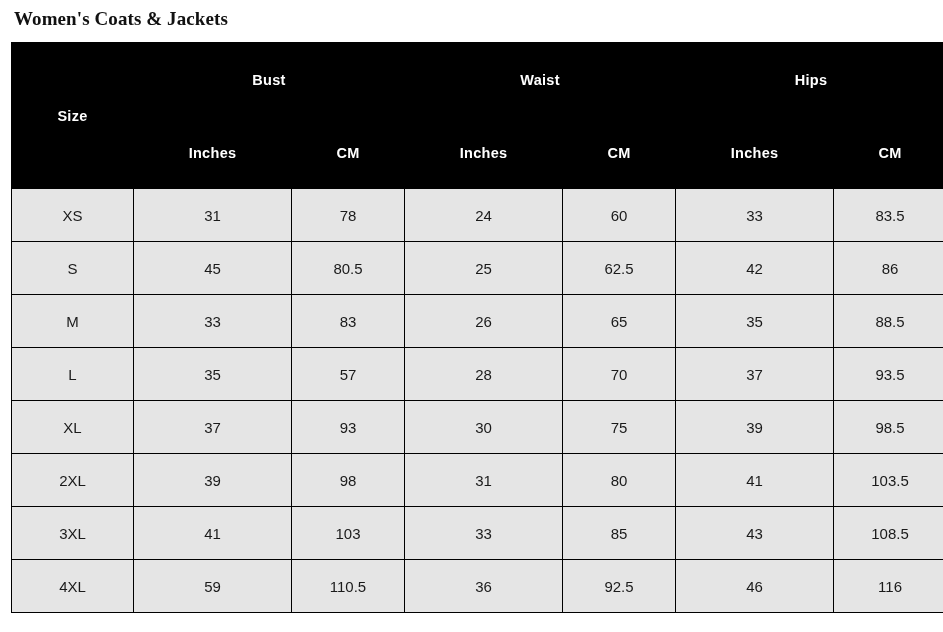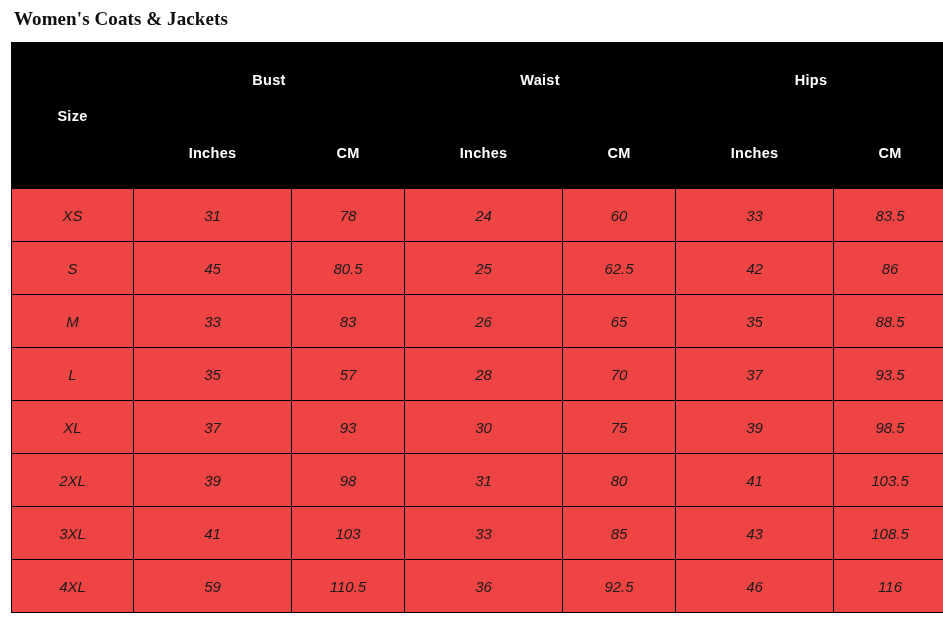--- a/index.html
+++ b/index.html
@@ -53,22 +53,21 @@
     height: 72px;
   }
   thead tr.unit-row th {
     height: 68px;
   }
   tbody td {
     height: 50px;
     font-size: 15px;
     font-weight: 400;
     color: #1a1a1a;
-    background: #ef4444;
-    font-style: italic;
+    background: #e5e5e5;
   }
   tbody td.size-cell {
     font-size: 15px;
   }
   .col-size   { width: 122px; }
   .col-unit   { width: 158px; }
   .col-unit-s { width: 113px; }
 </style>
 </head>
 <body>

